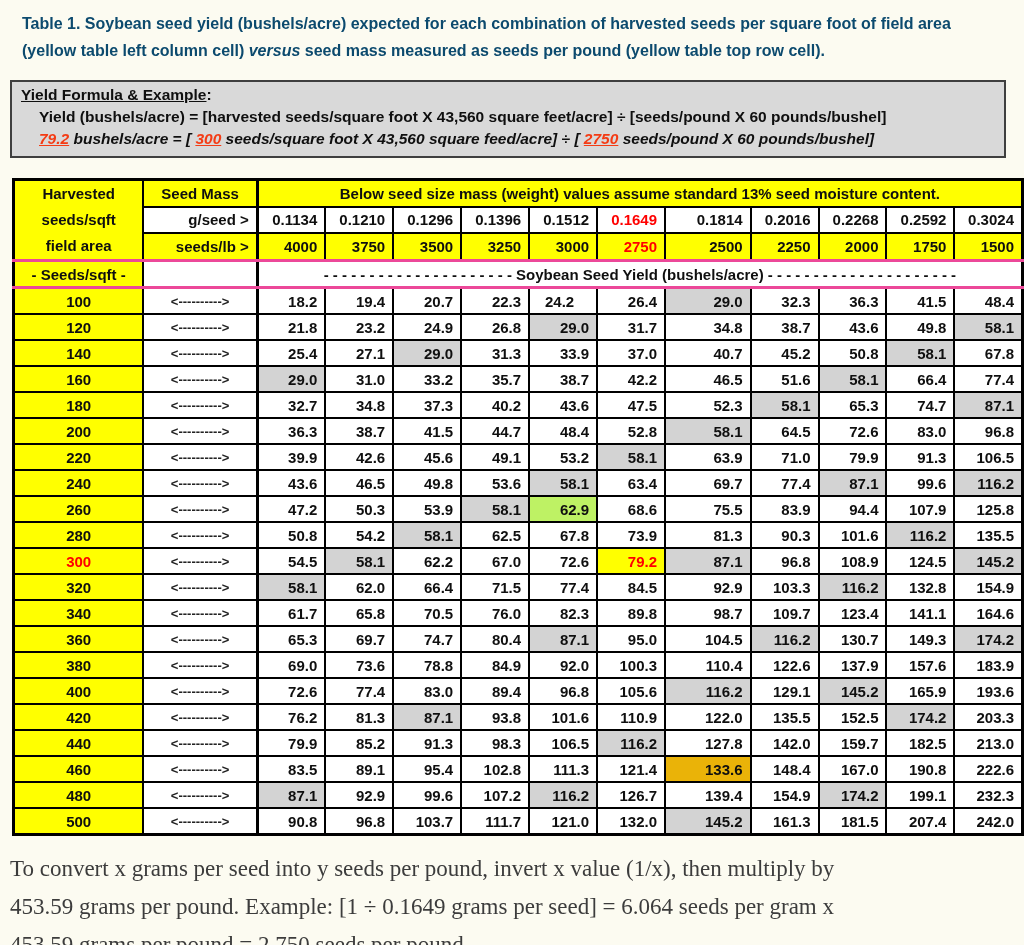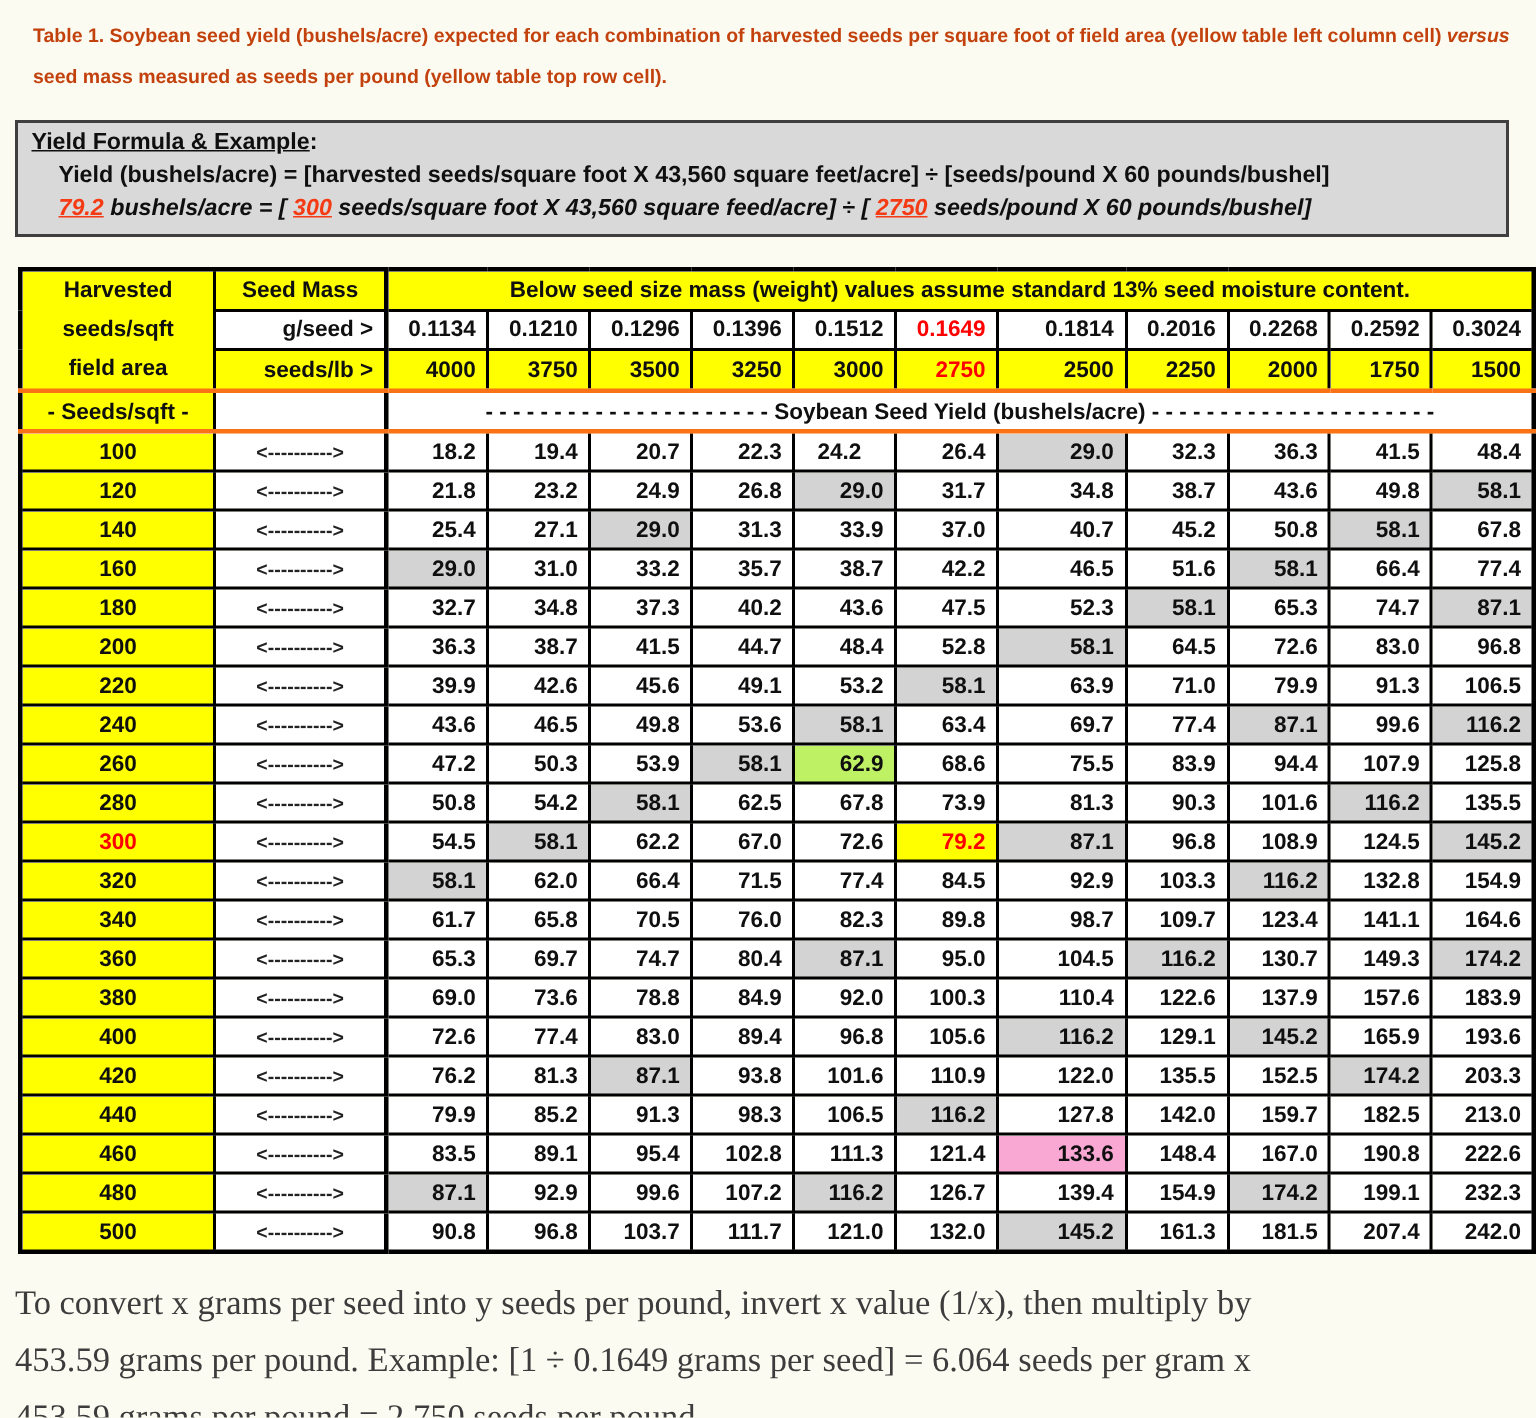--- a/index.html
+++ b/index.html
@@ -4,21 +4,21 @@
 <style>
   html,body{margin:0;padding:0;}
   body{
     width:1024px;height:945px;
     background:#fcfbf1;
     font-family:"Liberation Sans", sans-serif;
     overflow:hidden;
   }
   .title{
     margin:10px 16px 0 22px;
-    font-weight:bold;font-size:13px;line-height:27px;color:#c2410c;
+    font-weight:bold;font-size:16px;line-height:27px;color:#0c4a6e;
   }
   .title .it{font-style:italic;}
   .fbox{
     margin:16px 0 0 10px;width:974px;
     background:#d9d9d9;border:2px solid #3f3f3f;
     padding:2px 9px 6px;color:#0f0f0f;
     font-weight:bold;font-size:15.5px;line-height:22px;
   }
   .fbox .hd{text-decoration:underline;}
   .fbox .l2{margin-left:18px;}
@@ -31,21 +31,21 @@
   td{
     border:2px solid #000;height:24px;
     font-weight:bold;font-size:15px;color:#0f0f0f;
     padding:0;overflow:hidden;white-space:nowrap;
   }
   .yel{background:#ffff00;}
   .wht{background:#ffffff;}
   .ctr{text-align:center;}
   .num{text-align:right;padding-right:7px;}
   .bl{border-left:3px solid #000;}
-  .bb{border-bottom:3px solid #f97316;}
+  .bb{border-bottom:3px solid #ec4899;}
   .corner div{line-height:26px;text-align:center;}
   .arrow{text-align:center;font-size:13px;color:#222;}
   .footer{
     margin:14px 0 0 10px;
     font-family:"Liberation Serif", serif;
     font-size:23px;line-height:38px;color:#3c3c3c;
   }
 </style>
 </head>
 <body>
@@ -389,21 +389,21 @@
       </tr>
       <tr>
         <td class="yel ctr">460</td>
         <td class="wht arrow">&lt;----------&gt;</td>
         <td class="num bl" style="background: rgb(255, 255, 255);">83.5</td>
         <td class="num" style="background: rgb(255, 255, 255);">89.1</td>
         <td class="num" style="background: rgb(255, 255, 255);">95.4</td>
         <td class="num" style="background: rgb(255, 255, 255);">102.8</td>
         <td class="num" style="background: rgb(255, 255, 255);">111.3</td>
         <td class="num" style="background: rgb(255, 255, 255);">121.4</td>
-        <td class="num" style="background: #f9a8d4; padding-left: 39px;">133.6</td>
+        <td class="num" style="background: #eab308; padding-left: 39px;">133.6</td>
         <td class="num" style="background: rgb(255, 255, 255);">148.4</td>
         <td class="num" style="background: rgb(255, 255, 255);">167.0</td>
         <td class="num" style="background: rgb(255, 255, 255);">190.8</td>
         <td class="num" style="background: rgb(255, 255, 255);">222.6</td>
       </tr>
       <tr>
         <td class="yel ctr">480</td>
         <td class="wht arrow">&lt;----------&gt;</td>
         <td class="num bl" style="background: rgb(211, 211, 211);">87.1</td>
         <td class="num" style="background: rgb(255, 255, 255);">92.9</td>

